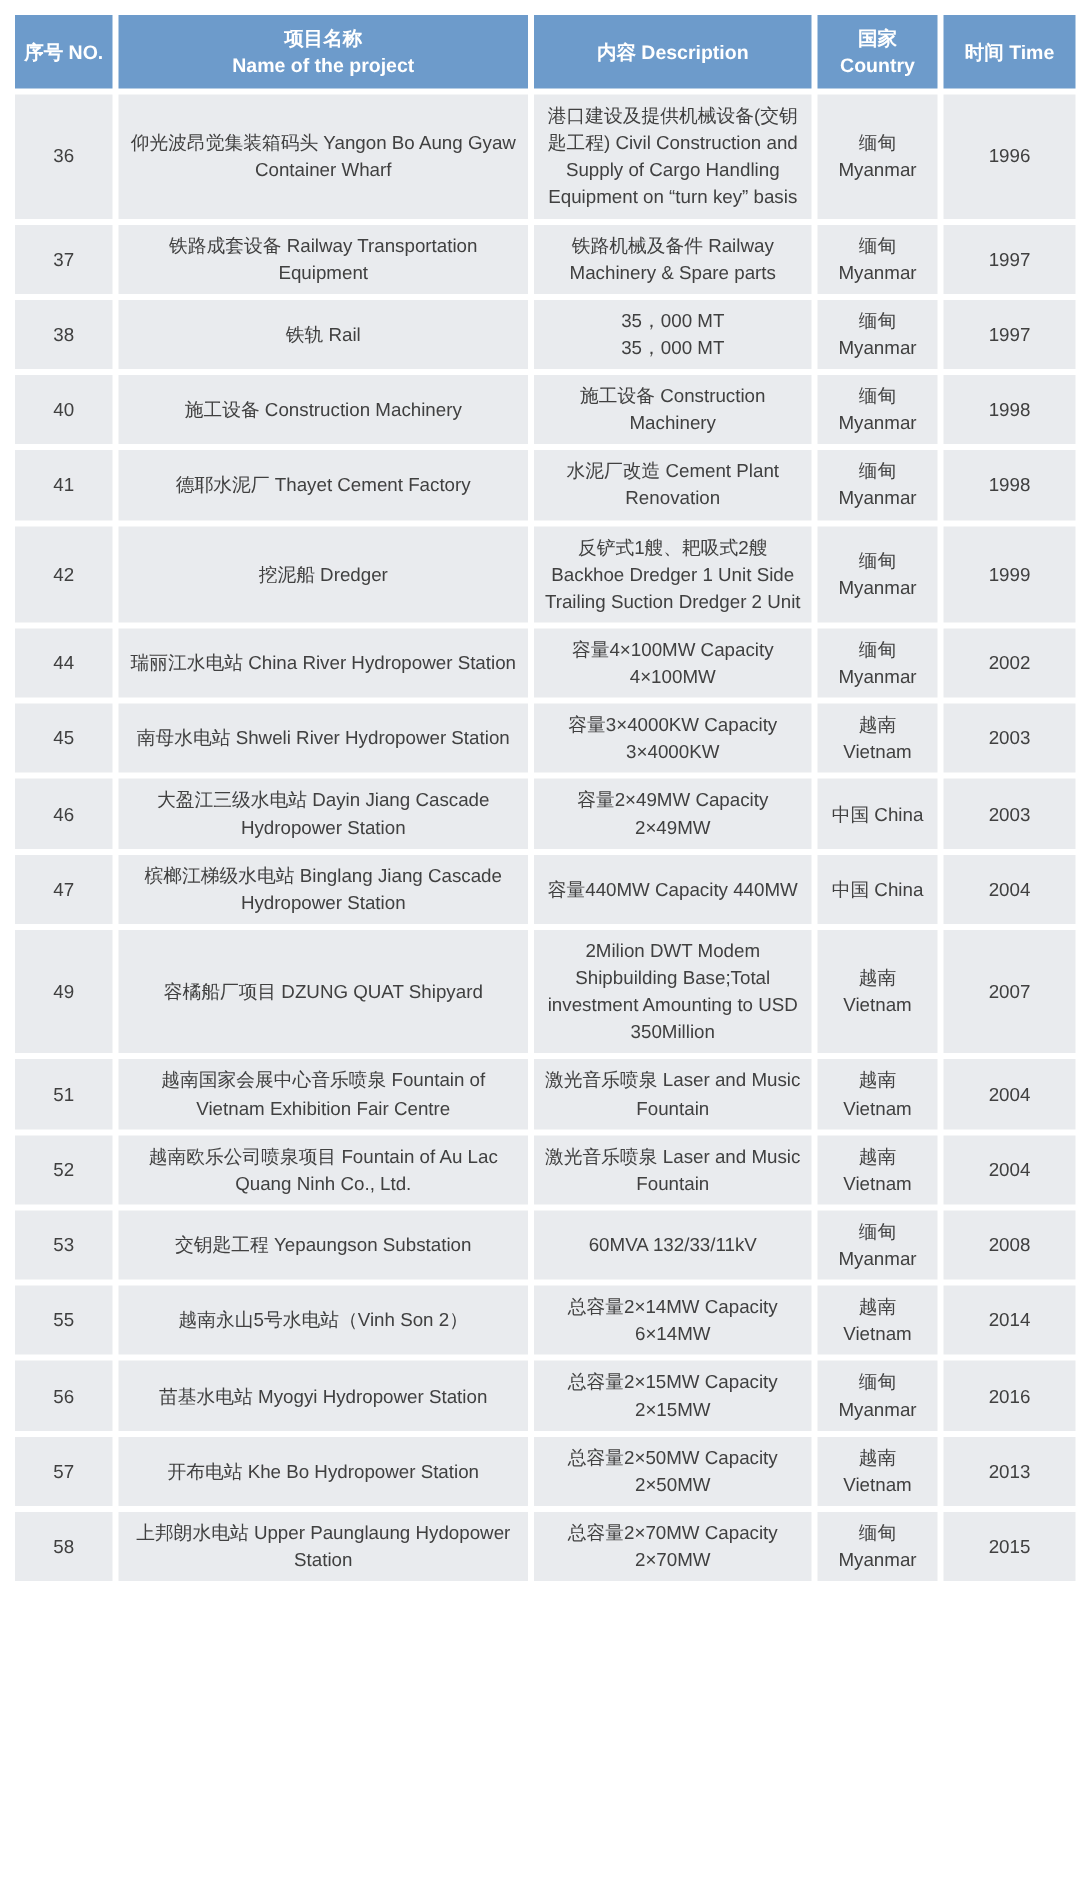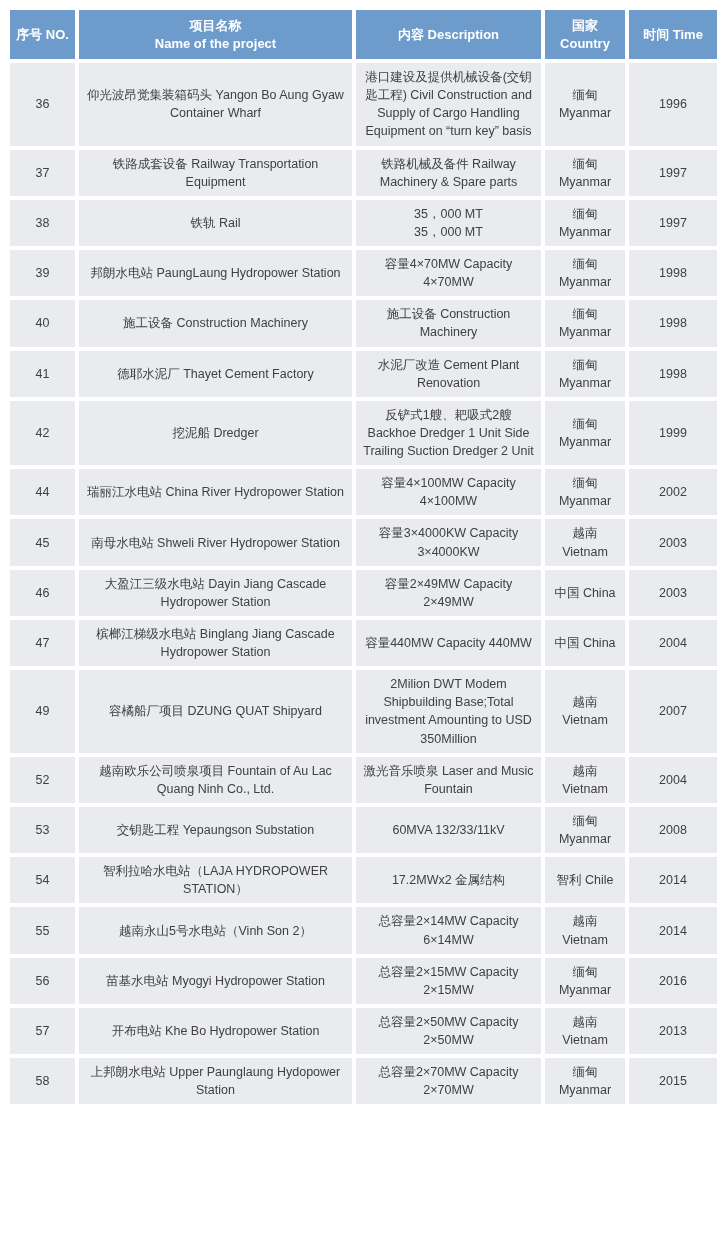--- a/index.html
+++ b/index.html
@@ -91,27 +91,20 @@
   </tr>
         <tr>
     <td>38</td>
     <td>铁轨 Rail</td>
     <td>35，000 MT
 35，000 MT</td>
     <td>缅甸 Myanmar</td>
     <td>1997</td>
   </tr>
         <tr>
-    <td>39</td>
-    <td>邦朗水电站 PaungLaung Hydropower Station</td>
-    <td>容量4×70MW Capacity 4×70MW</td>
-    <td>缅甸 Myanmar</td>
-    <td>1998</td>
-  </tr>
-        <tr>
     <td>40</td>
     <td>施工设备 Construction Machinery</td>
     <td>施工设备 Construction Machinery</td>
     <td>缅甸 Myanmar</td>
     <td>1998</td>
   </tr>
         <tr>
     <td>41</td>
     <td>德耶水泥厂 Thayet Cement Factory</td>
     <td>水泥厂改造 Cement Plant Renovation</td>
@@ -154,39 +147,39 @@
     <td>2004</td>
   </tr>
         <tr>
     <td>49</td>
     <td>容橘船厂项目 DZUNG QUAT Shipyard</td>
     <td>2Milion DWT Modem Shipbuilding Base;Total investment Amounting to USD 350Million</td>
     <td>越南 Vietnam</td>
     <td>2007</td>
   </tr>
         <tr>
+    <td>51</td>
+    <td>越南国家会展中心音乐喷泉 Fountain of Vietnam Exhibition Fair Centre</td>
+    <td>激光音乐喷泉 Laser and Music Fountain</td>
+    <td>越南 Vietnam</td>
+    <td>2004</td>
+  </tr>
+        <tr>
     <td>52</td>
     <td>越南欧乐公司喷泉项目 Fountain of Au Lac Quang Ninh Co., Ltd.</td>
     <td>激光音乐喷泉 Laser and Music Fountain</td>
     <td>越南 Vietnam</td>
     <td>2004</td>
   </tr>
         <tr>
     <td>53</td>
     <td>交钥匙工程 Yepaungson Substation</td>
     <td>60MVA 132/33/11kV</td>
     <td>缅甸 Myanmar</td>
     <td>2008</td>
-  </tr>
-        <tr>
-    <td>54</td>
-    <td>智利拉哈水电站（LAJA HYDROPOWER STATION）</td>
-    <td>17.2MWx2 金属结构</td>
-    <td>智利 Chile</td>
-    <td>2014</td>
   </tr>
         <tr>
     <td>55</td>
     <td>越南永山5号水电站（Vinh Son 2）</td>
     <td>总容量2×14MW Capacity 6×14MW</td>
     <td>越南 Vietnam</td>
     <td>2014</td>
   </tr>
         <tr>
     <td>56</td>

